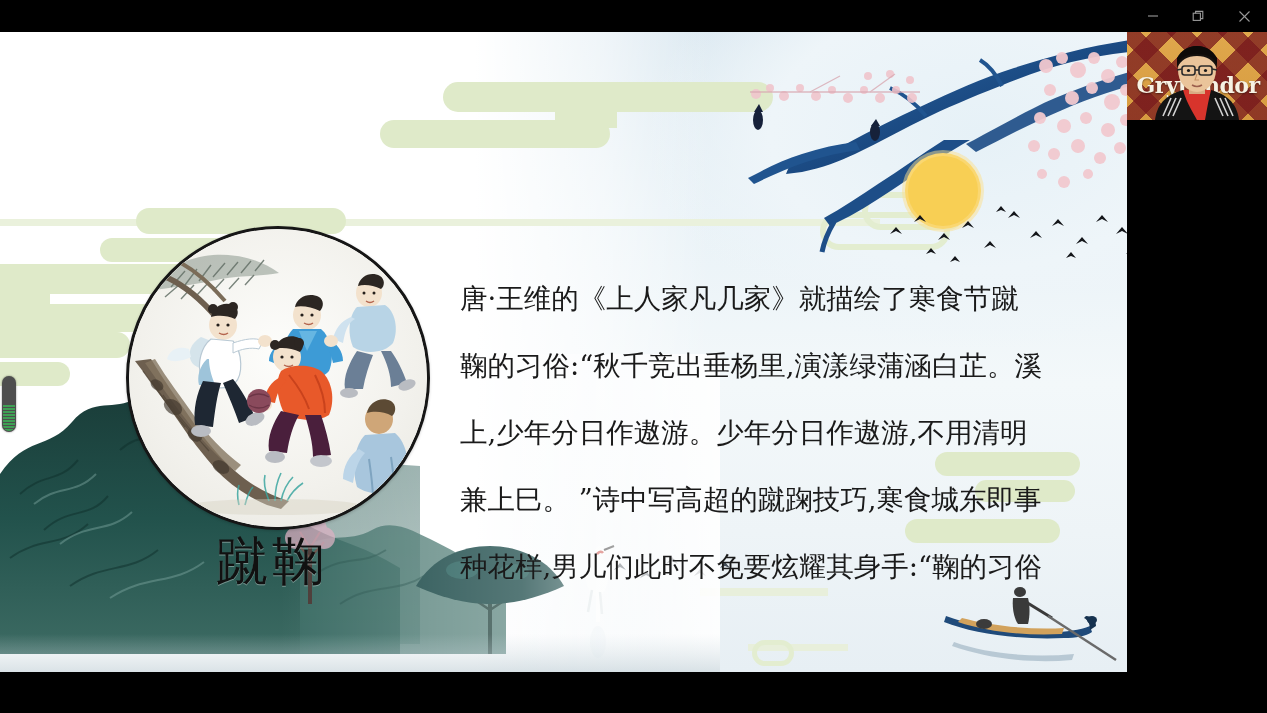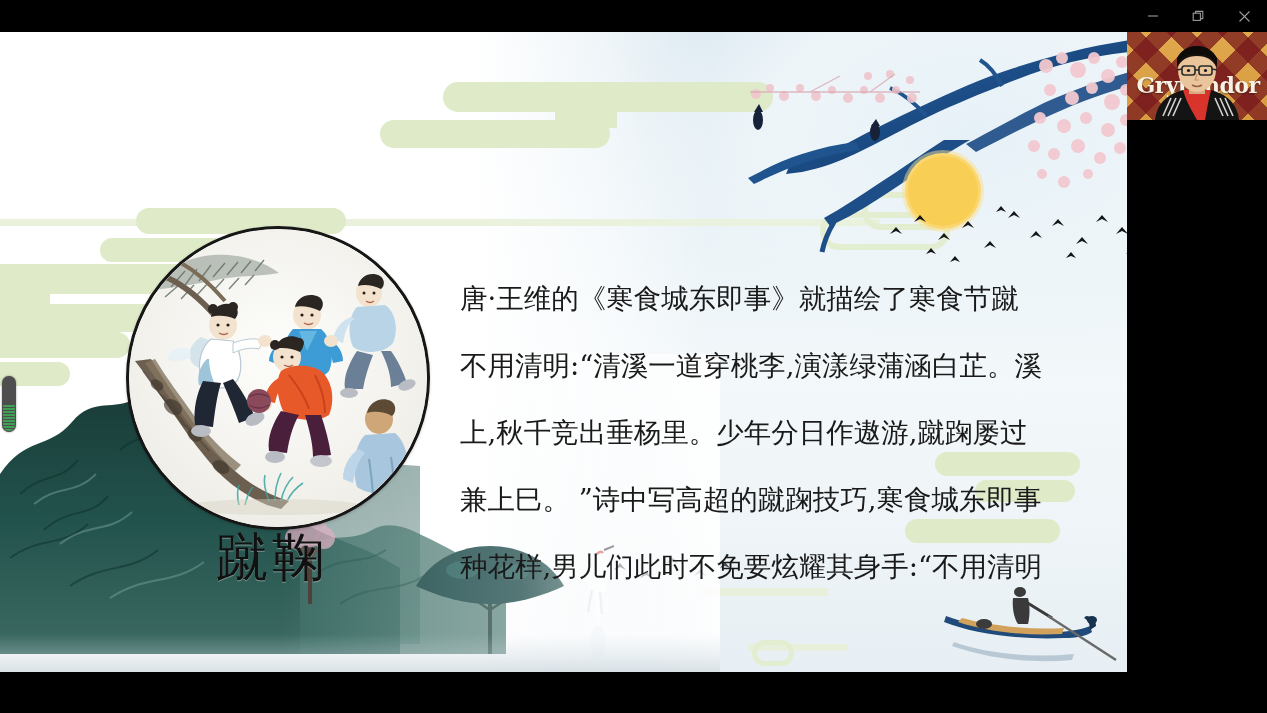--- a/index.html
+++ b/index.html
@@ -32,21 +32,21 @@
   .cloud-ring{position:absolute;border:7px solid #e3edd0;border-radius:999px;}
 
   
   #cuju-circle{position:absolute;left:126px;top:194px;width:298px;height:298px;border-radius:50%;
      border:3px solid #161616;overflow:hidden;background:#f4f3ef;box-shadow:0 1px 3px rgba(0,0,0,.18);}
   #cuju-circle .inner{position:absolute;inset:0;border-radius:50%;overflow:hidden;
      background:radial-gradient(circle at 50% 42%, #fdfdfb 0%, #f2f1ec 60%, #e8e7e0 100%);}
 
   
   #caption{position:absolute;left:216px;top:504px;font-size:52px;line-height:1;color:#111;
-     font-family:Liberation Mono, monospace;font-weight:400;letter-spacing:4px;
+     font-family:Liberation Serif, serif;font-weight:400;letter-spacing:4px;
      text-shadow:0 1px 0 rgba(255,255,255,.35);}
 
   
   #bodytext{position:absolute;left:460px;top:216px;width:600px;font-size:27.5px;line-height:33.6px;
      color:#1a1a1a;font-family:"DejaVu Serif","Liberation Serif",serif;letter-spacing:0px;
      white-space:pre-line;text-align:justify;}
   #bodytext .ln{display:block;white-space:pre;height:33.6px;}
 
   
   #level-meter{position:absolute;left:2px;top:376px;width:14px;height:56px;background:#4e4e4e;
@@ -472,25 +472,25 @@
           </g>
 
           <ellipse cx="146" cy="278" rx="90" ry="8" fill="#d8d2c4" opacity=".45"></ellipse>
         </svg>
       </div>
     </div>
 
     <div id="caption">蹴鞠</div>
 
     <div id="bodytext">
-      <span class="ln">唐·王维的《寒食城东即事》就描绘了寒食节蹴</span>
-      <span class="ln">不用清明:“清溪一道穿桃李,演漾绿蒲涵白芷。溪</span>
-      <span class="ln">上,秋千竞出垂杨里。少年分日作遨游,蹴踘屡过</span>
+      <span class="ln">唐·王维的《上人家凡几家》就描绘了寒食节蹴</span>
+      <span class="ln">鞠的习俗:“秋千竞出垂杨里,演漾绿蒲涵白芷。溪</span>
+      <span class="ln">上,少年分日作遨游。少年分日作遨游,不用清明</span>
       <span class="ln">兼上巳。 ”诗中写高超的蹴踘技巧,寒食城东即事</span>
-      <span class="ln">种花样,男儿们此时不免要炫耀其身手:“不用清明</span>
+      <span class="ln">种花样,男儿们此时不免要炫耀其身手:“鞠的习俗</span>
       
       
       
       
       
     </div>
 
   </div>
 
   <div id="level-meter">

